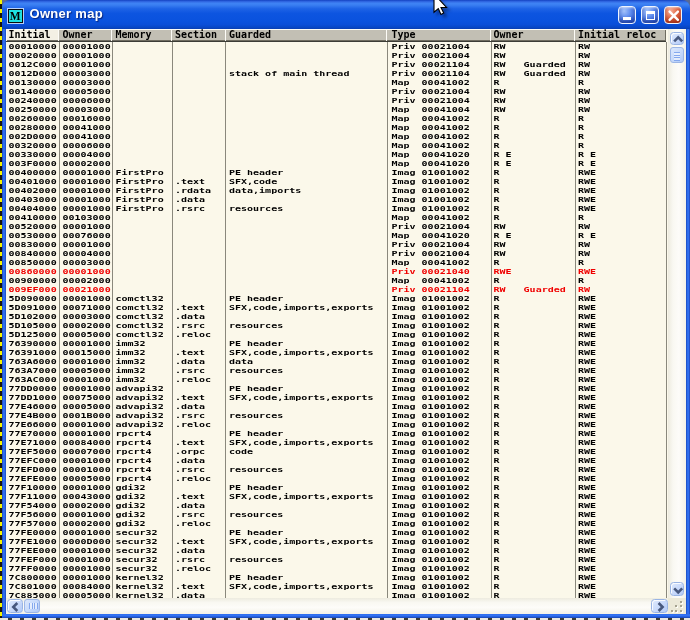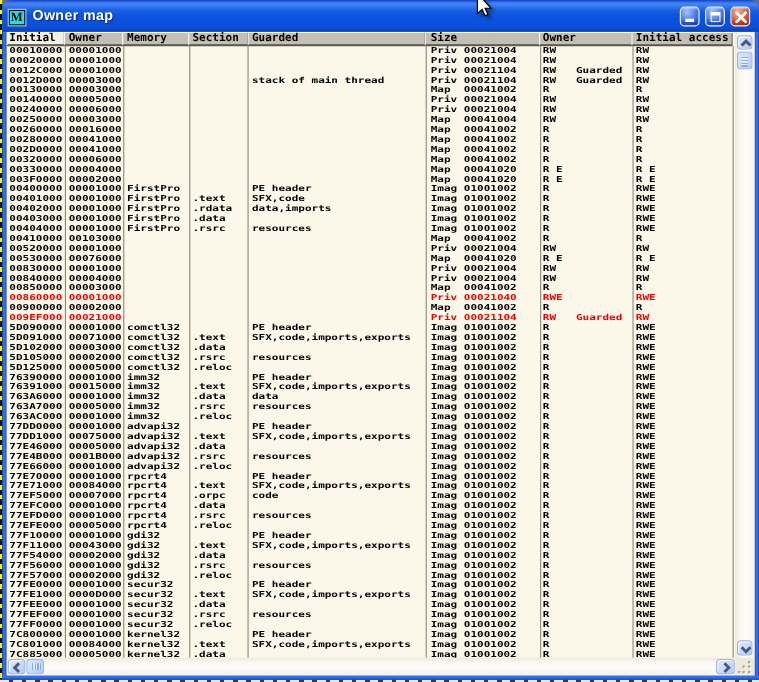--- a/index.html
+++ b/index.html
@@ -191,23 +191,23 @@
   <div id="border-right" class="win-border"></div>
   <div id="border-bottom" class="win-border"></div>
 
   <div id="client">
     <div id="header">
         <div class="hcell hl" style="left: 0px; width: 53.5px; padding-left: 3px;">Initial</div>
         <div class="hcell" style="left: 52.5px; width: 54px; padding-left: 4.5px;">Owner</div>
         <div class="hcell" style="left: 105.5px; width: 61px; padding-left: 4.5px;">Memory</div>
         <div class="hcell" style="left: 165.5px; width: 54.5px; padding-left: 4px;">Section</div>
         <div class="hcell" style="left: 219px; width: 162.5px; padding-left: 4.5px;">Guarded</div>
-        <div class="hcell" style="left: 380.5px; width: 105px; padding-left: 5.5px;">Size</div>
+        <div class="hcell" style="left: 380.5px; width: 105px; padding-left: 5.5px;">Type</div>
         <div class="hcell" style="left: 484.5px; width: 85px; padding-left: 3.5px;">Owner</div>
-        <div class="hcell" style="left: 568.5px; width: 92px; padding-left: 4px;">Initial access</div>
+        <div class="hcell" style="left: 568.5px; width: 92px; padding-left: 4px;">Initial reloc</div>
       </div>
     <div id="data-clip">
       <div id="rows">
           <div class="trow">
             <span class="tcell" style="left: 3px;">00010000</span>
             <span class="tcell" style="left: 57px;">00001000</span>
             <span class="tcell" style="left: 386px;">Priv 00021004</span>
             <span class="tcell" style="left: 488px;">RW</span>
             <span class="tcell" style="left: 572.5px;">RW</span>
           </div>

